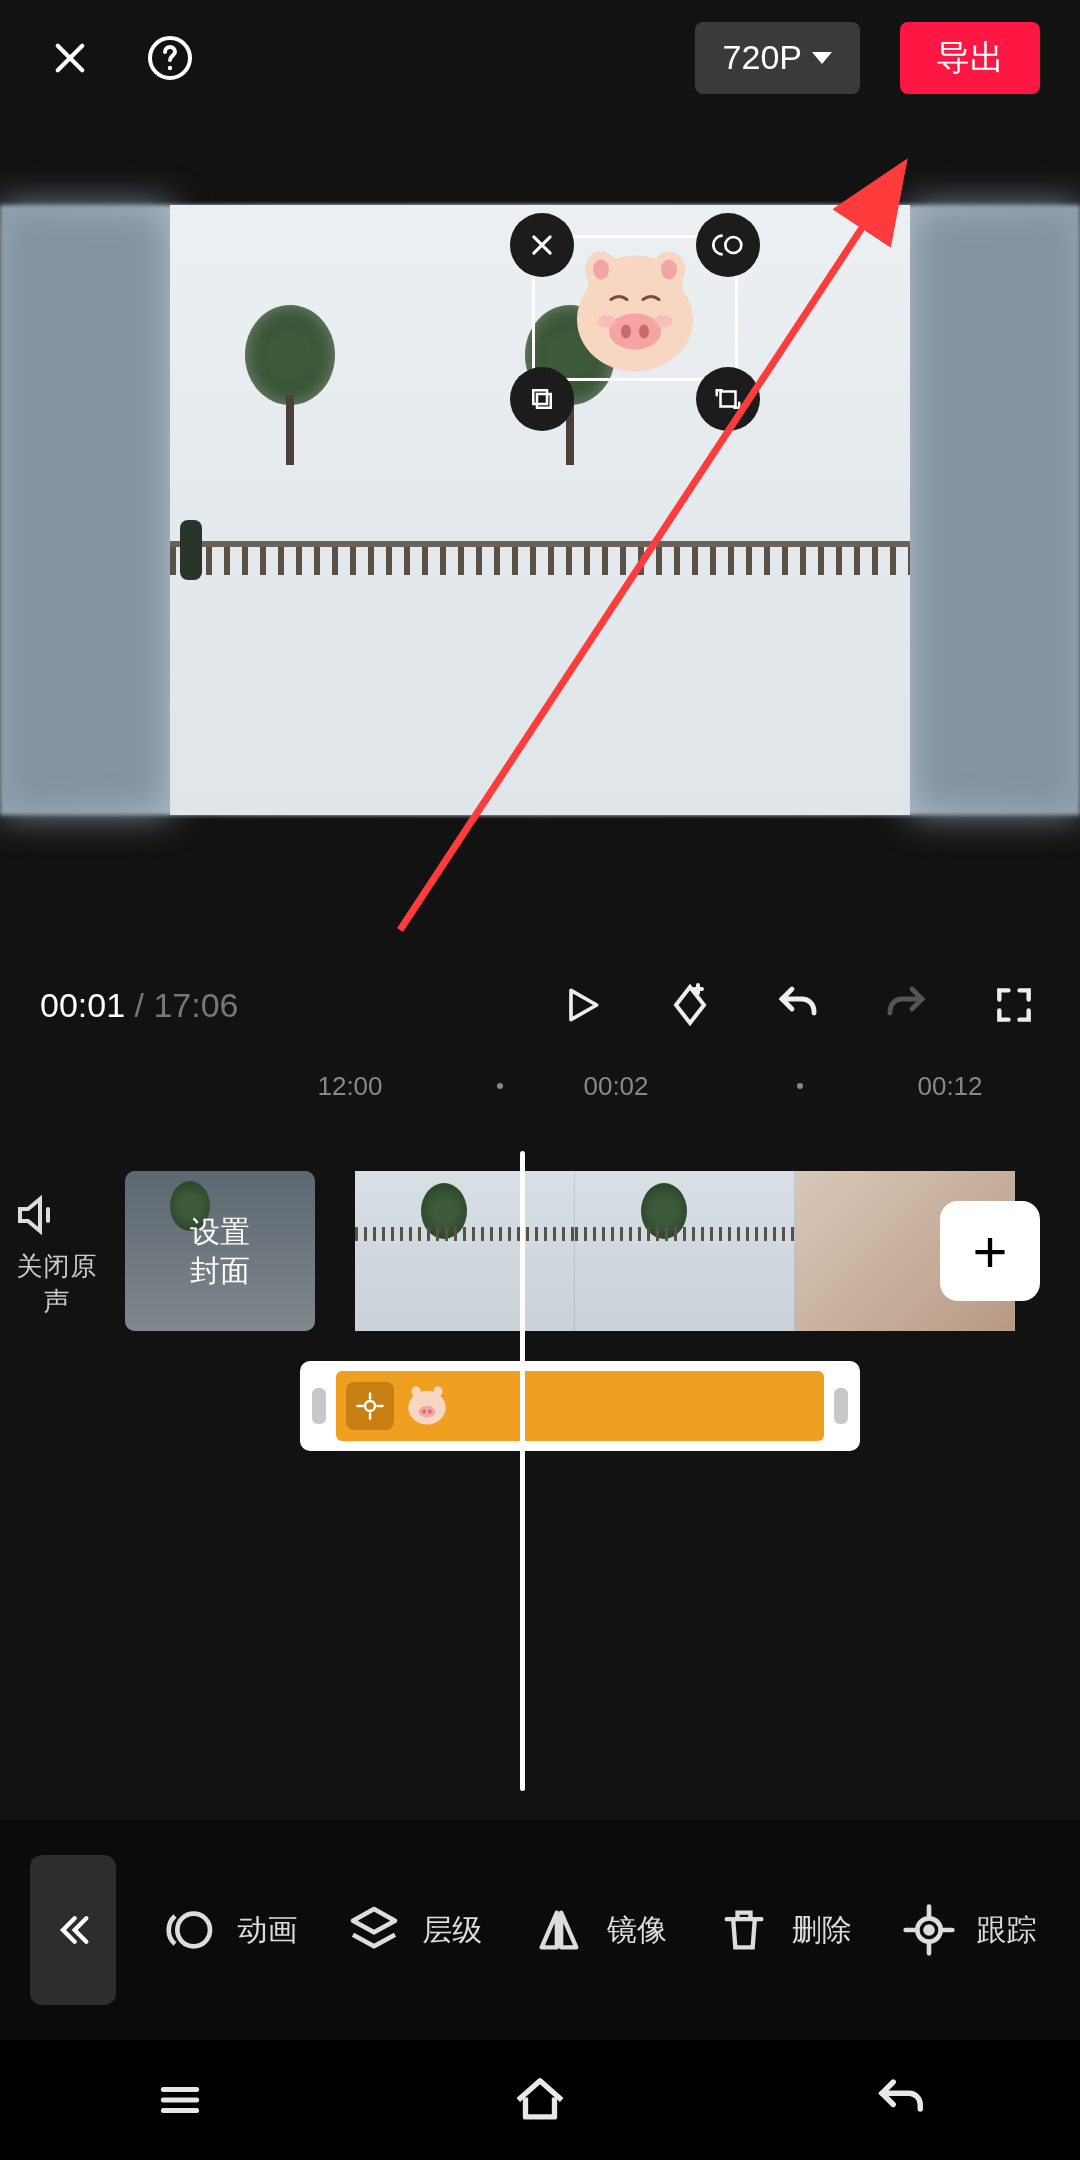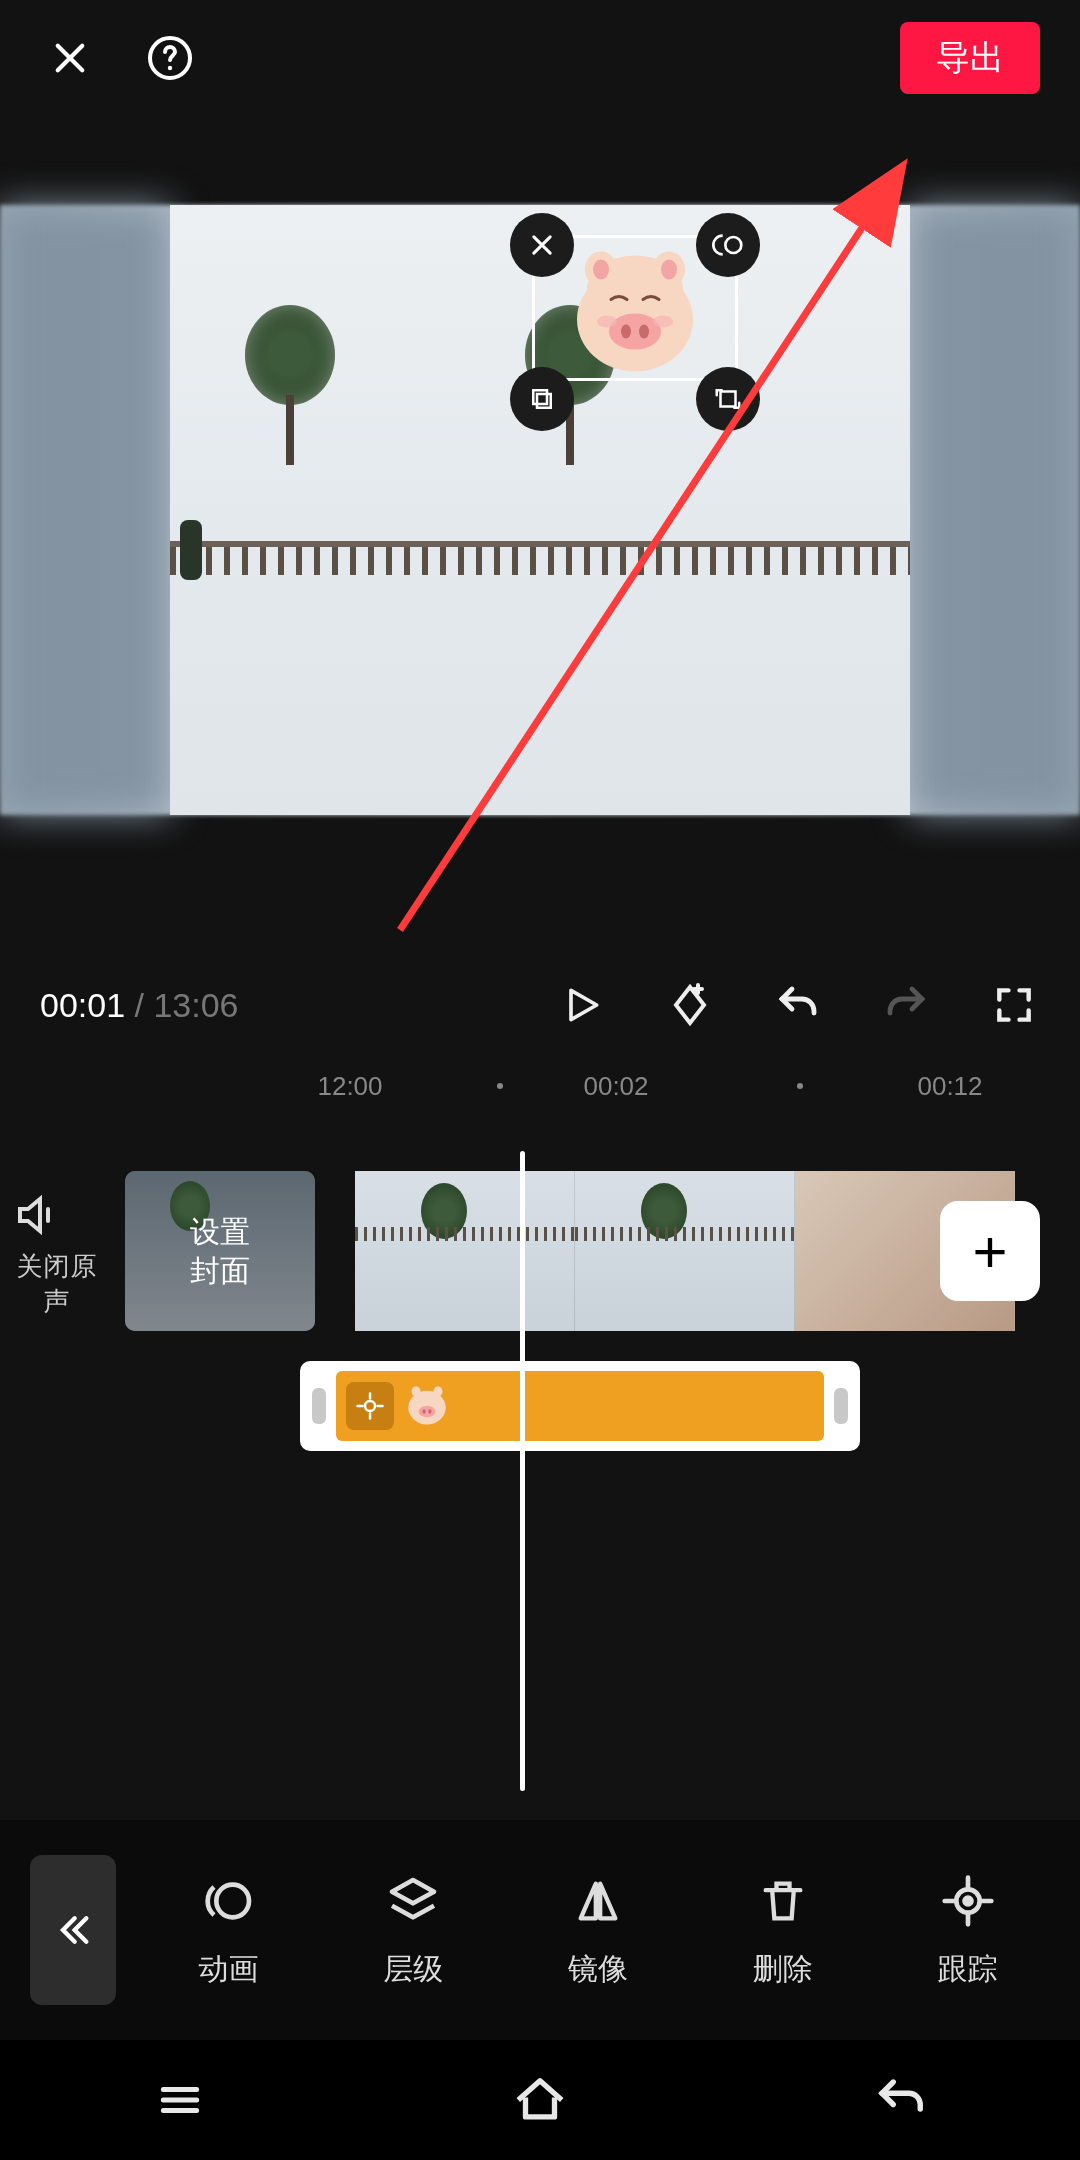--- a/index.html
+++ b/index.html
@@ -77,21 +77,21 @@
 .st-handle{width:14px;height:36px;border-radius:6px;background:#c8c8c8}
 .st-body{flex:1;height:70px;margin:0 10px;background:#f0a020;border-radius:6px;display:flex;align-items:center;padding-left:10px;gap:10px}
 .st-badge{width:48px;height:48px;border-radius:8px;background:#c77f12;display:flex;align-items:center;justify-content:center}
 
 .playhead{position:absolute;left:520px;top:0;width:5px;height:640px;background:#fff;border-radius:3px}
 
 
 .toolbar{height:220px;display:flex;align-items:center;background:#0b0b0b}
 .back-chip{width:86px;height:150px;margin-left:30px;border-radius:12px;background:#2d2d2d;display:flex;align-items:center;justify-content:center;color:#fff}
 .tools{flex:1;display:flex;justify-content:space-around;padding:0 20px}
-.tool{display:flex;flex-direction:column;align-items:center;gap:18px;color:#ddd;font-size:30px}
+.tool{display:flex;flex-direction:row;align-items:center;gap:18px;color:#ddd;font-size:30px}
 .tool .ico{width:60px;height:60px;display:flex;align-items:center;justify-content:center}
 
 
 .navbar{height:120px;display:flex;align-items:center;justify-content:space-around;background:#000}
 .nav-ico{width:80px;height:80px;display:flex;align-items:center;justify-content:center;color:#e8e8e8}
 
 svg{display:block}
 </style>
 </head>
 <body>
@@ -105,20 +105,24 @@
         </svg>
     </div>
     <div class="icon-btn">
       <svg width="48" height="48" viewBox="0 0 24 24" fill="none" stroke="#fff" stroke-width="2">
           <circle cx="12" cy="12" r="10"></circle>
           <path d="M9.5 9a2.5 2.5 0 115 0c0 1.5-2.5 2-2.5 4" stroke-linecap="round"></path>
           <circle cx="12" cy="17" r="1.1" fill="#fff" stroke="none"></circle>
         </svg>
     </div>
     <div class="spacer"></div>
+    <div class="res-btn">
+      <span>720P</span>
+      <span class="tri"></span>
+    </div>
     <div class="export-btn">
       <span>导出</span>
     </div>
   </div>
 
   <div class="preview-wrap">
     <div class="preview-bg"></div>
     <div class="preview-side-l"></div>
     <div class="preview-side-r"></div>
     <div class="preview-main">
@@ -184,21 +188,21 @@
     <defs>
         <marker id="ah" markerWidth="14" markerHeight="14" refX="10" refY="5" orient="auto">
           <path d="M0 0L12 5L0 10z" fill="#ff3b3b"></path>
         </marker>
       </defs>
     <line x1="400" y1="930" x2="900" y2="170" stroke="#ff3b3b" stroke-width="7" marker-end="url(#ah)"></line>
   </svg>
 
   <div class="playbar">
     <div class="time">
-      <span>00:01</span><span class="dur"><span> / </span><span>13:06</span></span>
+      <span>00:01</span><span class="dur"><span> / </span><span>17:06</span></span>
     </div>
     <div class="spacer"></div>
     <div class="play-ctrls">
       <div class="ctrl">
         <svg width="44" height="44" viewBox="0 0 24 24" fill="none" stroke="#eee" stroke-width="2" stroke-linejoin="round">
             <path d="M6 4l14 8-14 8z"></path>
           </svg>
       </div>
       <div class="ctrl">
         <svg width="48" height="48" viewBox="0 0 24 24" fill="none" stroke="#eee" stroke-width="2">

